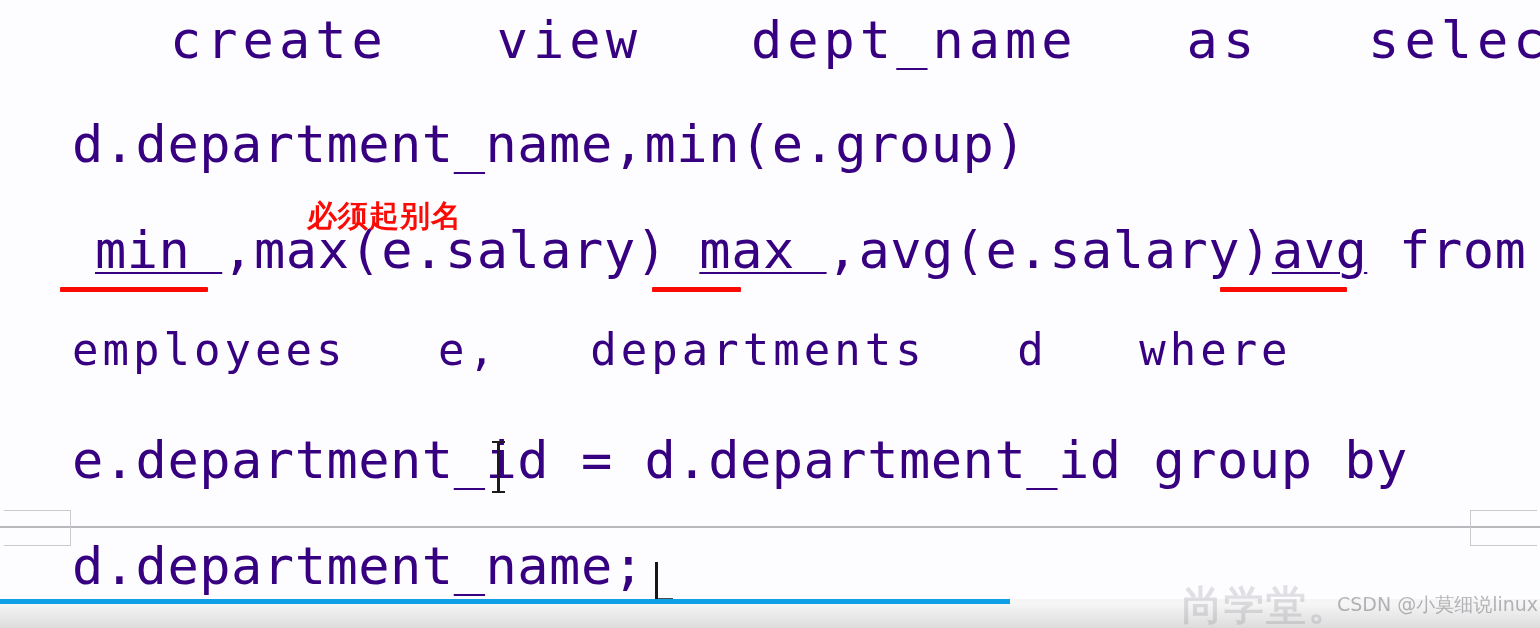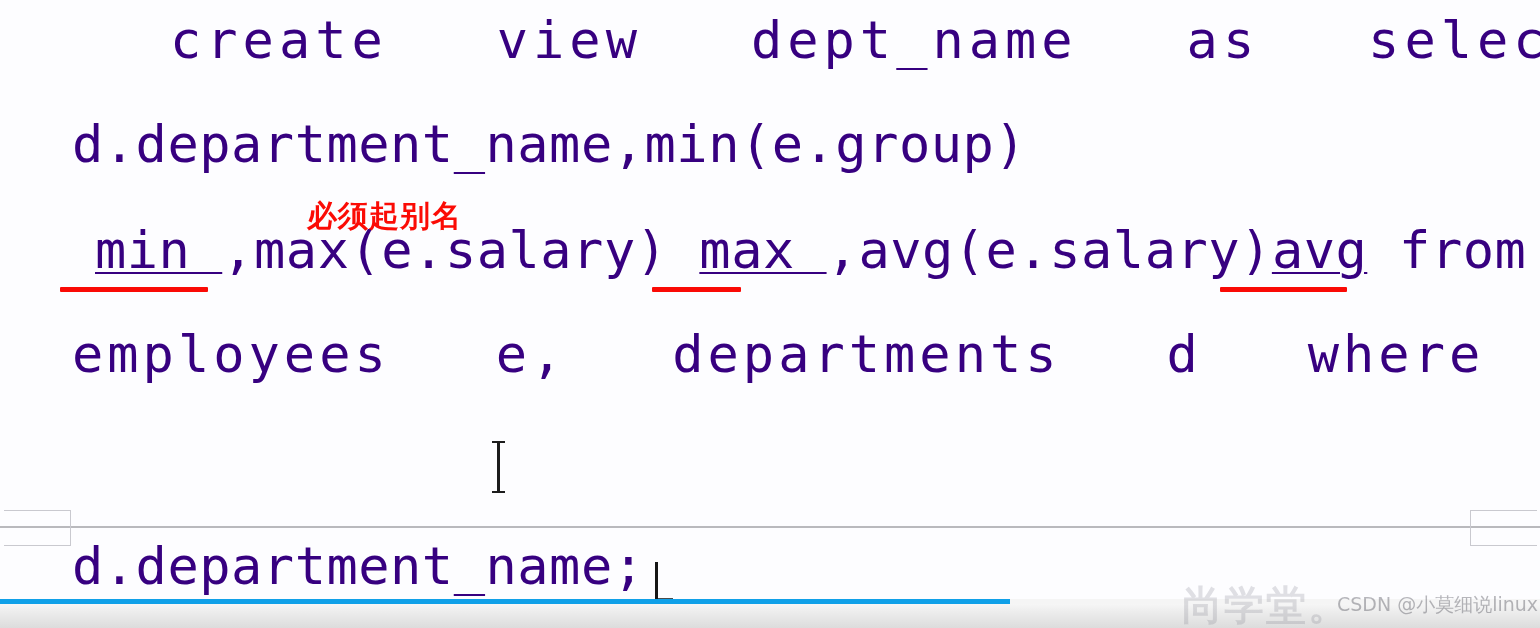--- a/index.html
+++ b/index.html
@@ -32,21 +32,21 @@
     font-family: "DejaVu Sans Mono", "Liberation Mono", monospace;
     font-size: 55px;
     line-height: 1;
     letter-spacing: 0px;
     font-weight: 400;
   }
 
   .l1 { left: 170px;  top: 14px;  font-size: 52px; letter-spacing: 5px; }
   .l2 { left: 72px;   top: 118px; font-size: 52px; letter-spacing: 0.5px; }
   .l3 { left: 64px;   top: 224px; font-size: 52px; letter-spacing: 0.5px; margin-left: 31px; }
-  .l4 { left: 72px;   top: 328px; font-size: 52px; letter-spacing: 4px; }
+  .l4 { left: 72px;   top: 328px; font-size: 44px; letter-spacing: 4px; }
   .l5 { left: 72px;   top: 434px; font-size: 52px; letter-spacing: 0.5px; }
   .l6 { left: 72px;   top: 540px; font-size: 52px; letter-spacing: 0.5px; }
 
   
   .u-thin { text-decoration: underline; text-decoration-thickness: 2px;
             text-underline-offset: 4px; }
 
   
   .red-underline {
     position: absolute;
@@ -208,20 +208,21 @@
   <div class="doc-area">
 
     <div class="code-line l1">create   view   dept_name   as   select</div>
 
     <div class="code-line l2">d.department_name,min(e.group)</div>
 
     <div class="code-line l3"><span class="u-thin">min </span><span>,max(e.salary) </span><span class="u-thin">max </span><span>,avg(e.salary)</span><span class="u-thin">avg</span><span> from</span></div>
 
     <div class="code-line l4">employees   e,   departments   d   where</div>
 
+    <div class="code-line l5">e.department_id = d.department_id group by</div>
 
     <div class="code-line l6">d.department_name;</div>
 
     <div class="red-underline ru-min"></div>
     <div class="red-underline ru-max"></div>
     <div class="red-underline ru-avg"></div>
 
     <div class="red-note">必须起别名</div>
 
     <div class="pagebreak-rule"></div>

